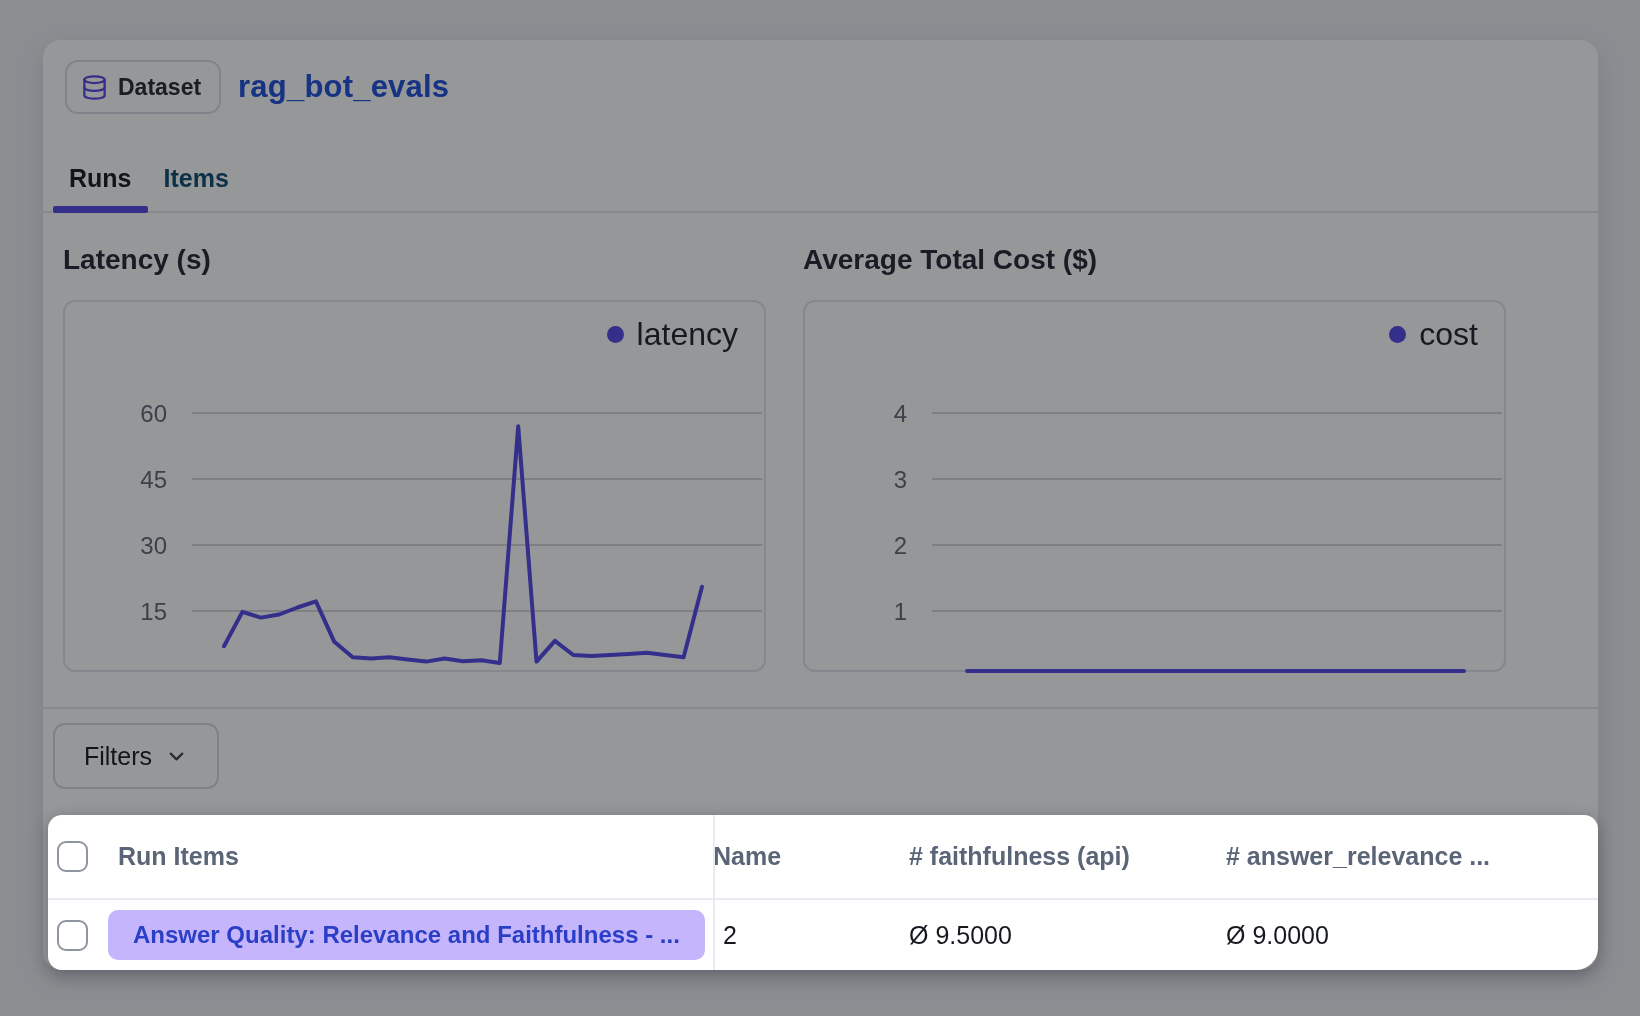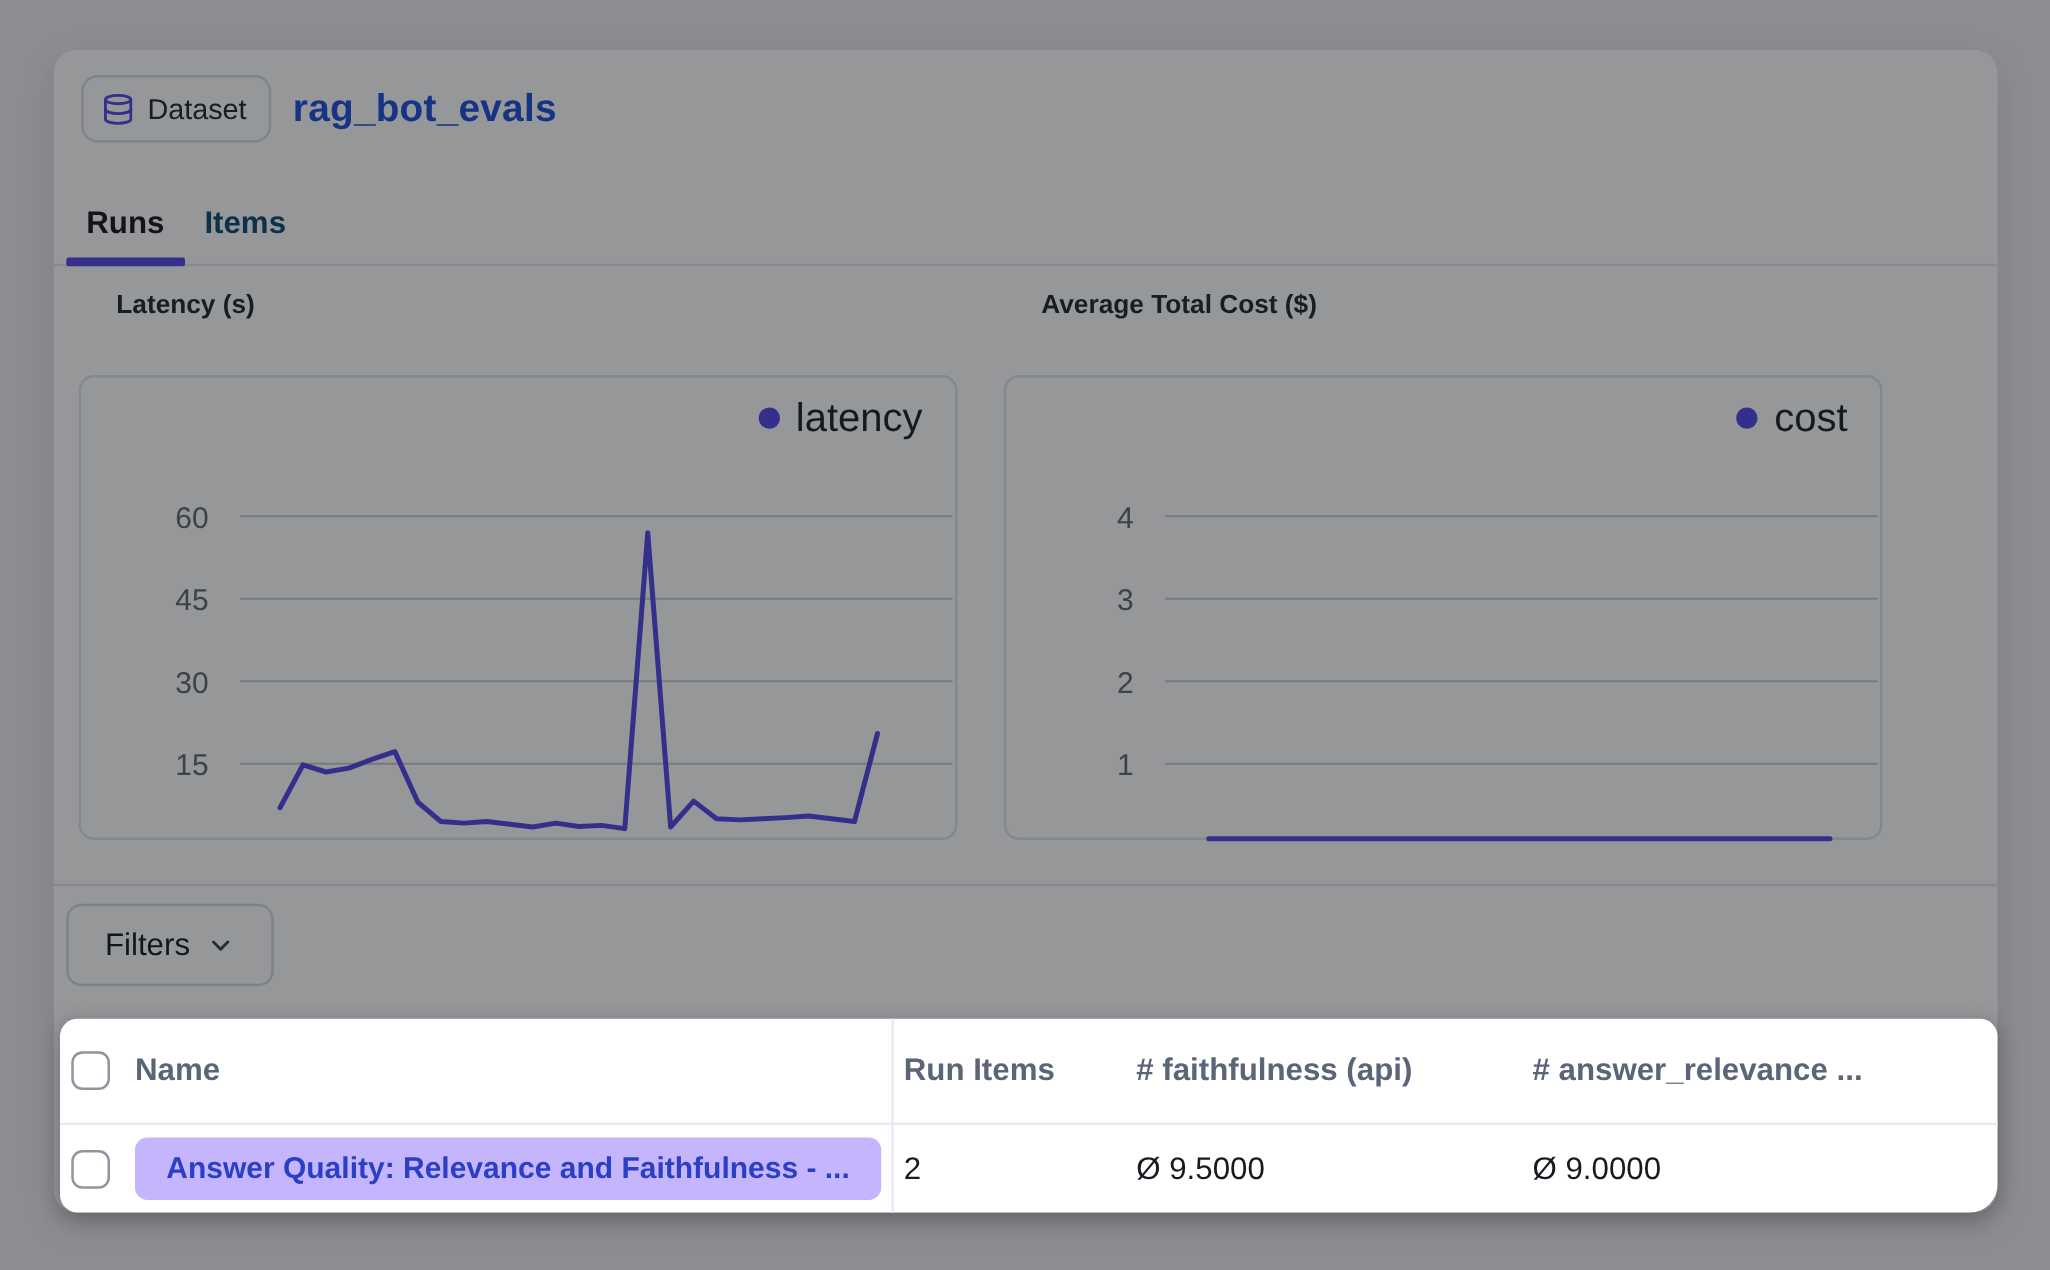--- a/index.html
+++ b/index.html
@@ -12,33 +12,33 @@
     box-shadow: 0 8px 28px rgba(18,20,35,0.10);
   }
 
   
   .header-row { position:absolute; left:22px; top:20px; height:54px; display:flex; align-items:center; }
   .badge {
     display:inline-flex; align-items:center; gap:10px;
     border:2px solid #d9dce4; border-radius:13px; height:54px; padding:0 18px 0 14px;
     background:#ffffff;
   }
-  .badge-label { font-size:23px; font-weight:400; color:#23262e; }
+  .badge-label { font-size:23px; font-weight:700; color:#23262e; }
   .dataset-title { font-size:31px; font-weight:700; color:#1d4ed8; margin-left:17px; letter-spacing:0.2px; }
 
   
   .tabs { position:absolute; left:0; right:0; top:106px; height:67px; display:flex; align-items:center;
           border-bottom:2px solid #e5e7ee; padding-left:10px; }
   .tab { position:relative; height:100%; display:flex; align-items:center; padding:0 16px; font-size:25px; cursor:pointer; }
   .tab.active { font-weight:700; color:#14171d; }
   .tab.active::after { content:""; position:absolute; left:0; right:0; bottom:-2px; height:7px; background:#4f46e5; border-radius:2px; }
   .tab.inactive { font-weight:700; color:#0c4a6e; }
 
   
-  .chart-title { position:absolute; top:192px; font-size:21px; font-weight:700; color:#1f2430;margin-left:30px; }
+  .chart-title { position:absolute; top:204px; font-size:28px; font-weight:700; color:#1f2430; }
   .chart-title.left { left:20px; }
   .chart-title.right { left:760px; }
 
   
   .panel {
     position:absolute; top:260px; width:703px; height:372px;
     border:2px solid #dfe3ea; border-radius:12px; background:#ffffff;
   }
   .panel.left { left:20px; }
   .panel.right { left:760px; }
@@ -152,22 +152,22 @@
 </div>
 
 <div class="dim-overlay"></div>
 
 <div class="table-block">
   <div class="col-divider"></div>
 
   <div class="th">
     <span class="checkbox"></span>
   </div>
+  <div class="th pad10">Run Items</div>
   <div class="th">Name</div>
-  <div class="th pad10">Run Items</div>
   <div class="th pad10"># faithfulness (api)</div>
   <div class="th pad10"># answer_relevance ...</div>
 
   <div class="td">
     <span class="checkbox"></span>
   </div>
   <div class="td">
     <span class="name-pill">Answer Quality: Relevance and Faithfulness - ...</span>
   </div>
   <div class="td pad10">2</div>

